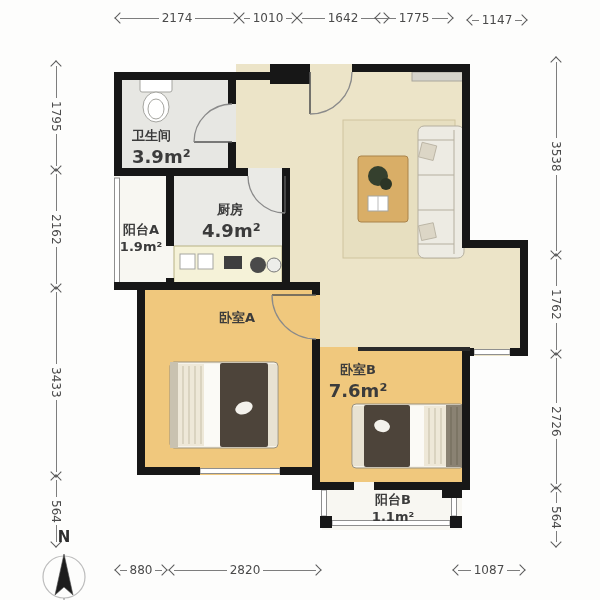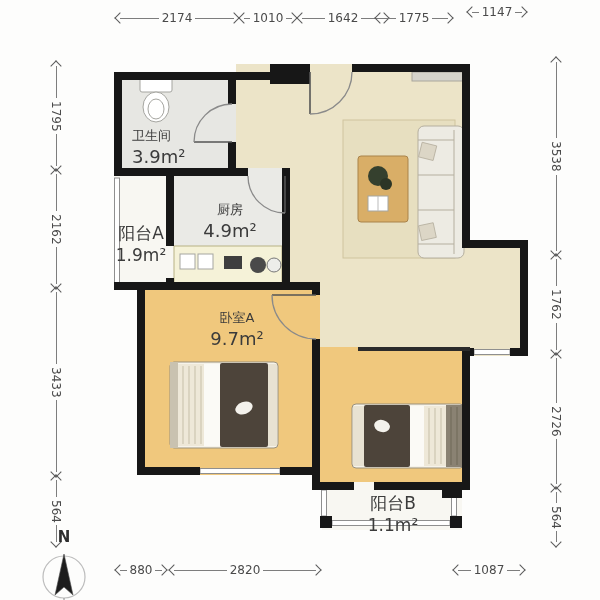--- a/index.html
+++ b/index.html
@@ -24,26 +24,26 @@
   .plant{fill:#35402e}.plant2{fill:#2c3526}
   .shelf{fill:#d6d3cb;stroke:#a9a69c;stroke-width:1}
   .bedframe{fill:#f6f3ea;stroke:#9a917d;stroke-width:1}
   .bedhead{fill:#c9c2b0}.bedpil{fill:#eee8d8}.bedband{fill:#fbfaf6}
   .blanket{fill:#4d443a}.bedfoot{fill:#e8e2d2}.bedoval{fill:#f4f2ec}
   .stripe{stroke:#c6bfa8;stroke-width:1}
   .darkhead{fill:#8a8273}.darkstripe{stroke:#6f6859;stroke-width:1}
   .stove{fill:#3e3e3e}.burner-d{fill:#4a4a4a}
   .burner-l{fill:#ededea;stroke:#777;stroke-width:1}
   
-  .room-label{position:absolute;font-weight:400;line-height:1.3;color:#3b3b3b;text-align:center}
+  .room-label{position:absolute;font-weight:700;line-height:1.3;color:#3b3b3b;text-align:center}
   .room-label .rname{font-size:13px}
   .room-label .rarea{font-size:18px}
   .room-label.big .rname{font-size:14px}
   .room-label.big .rarea{font-size:15px}
-  .room-label.small .rname,.room-label.small .rarea{font-size:17px}
+  .room-label.small .rname,.room-label.small .rarea{font-size:13px}
   
   .dim{position:absolute;color:#4a4a4a;font-size:12px}
   .dim-h{height:16px;display:flex;align-items:center}
   .dim-h .dline{flex:1;height:0;border-top:1px solid #7d7d7d}
   .dim-v{width:16px;display:flex;flex-direction:column;align-items:center}
   .dim-v .dline{flex:1;width:0;border-left:1px solid #7d7d7d}
   .dlbl{padding:0 3px;white-space:nowrap}
   .dim-v .dlbl{writing-mode:vertical-rl;padding:3px 0}
   .chev{width:7px;height:7px;border-left:1.4px solid #5a5a5a;border-bottom:1.4px solid #5a5a5a;flex:none}
   .chev-l{transform:rotate(45deg);margin-right:-4px}
@@ -205,23 +205,24 @@
     <div class="room-label small" style="left:0px;top:166px;width:58px">
       <div class="rname">阳台A</div>
       <div class="rarea">1.9m²</div>
     </div>
     <div class="room-label" style="left:90px;top:146px;width:56px">
       <div class="rname">厨房</div>
       <div class="rarea">4.9m²</div>
     </div>
     <div class="room-label" style="left:82px;top:254px;width:86px">
       <div class="rname">卧室A</div>
-      <div class="rarea">9.7m²</div>
     </div>
     <div class="room-label" style="left:203px;top:306px;width:86px">
+      <div class="rname">卧室B</div>
+      <div class="rarea">7.6m²</div>
     </div>
     <div class="room-label small" style="left:238px;top:436px;width:86px">
       <div class="rname">阳台B</div>
       <div class="rarea">1.1m²</div>
     </div>
   </div>
 
   <div class="dim dim-h" style="left:116px;top:10px;width:122px">
     <span class="chev chev-l"></span>
       <span class="dline"></span>
@@ -243,21 +244,21 @@
     <span class="dline"></span>
       <span class="chev chev-r"></span>
   </div>
   <div class="dim dim-h" style="left:376px;top:10px;width:76px">
     <span class="chev chev-l"></span>
       <span class="dline"></span>
     <span class="dlbl">1775</span>
     <span class="dline"></span>
       <span class="chev chev-r"></span>
   </div>
-  <div class="dim dim-h" style="left:468px;top:4px;width:58px">
+  <div class="dim dim-h" style="left:468px;top:12px;width:58px">
     <span class="chev chev-l"></span>
       <span class="dline"></span>
     <span class="dlbl">1147</span>
     <span class="dline"></span>
       <span class="chev chev-r"></span>
   </div>
 
   <div class="dim dim-h" style="left:116px;top:562px;width:50px">
     <span class="chev chev-l"></span>
       <span class="dline"></span>

